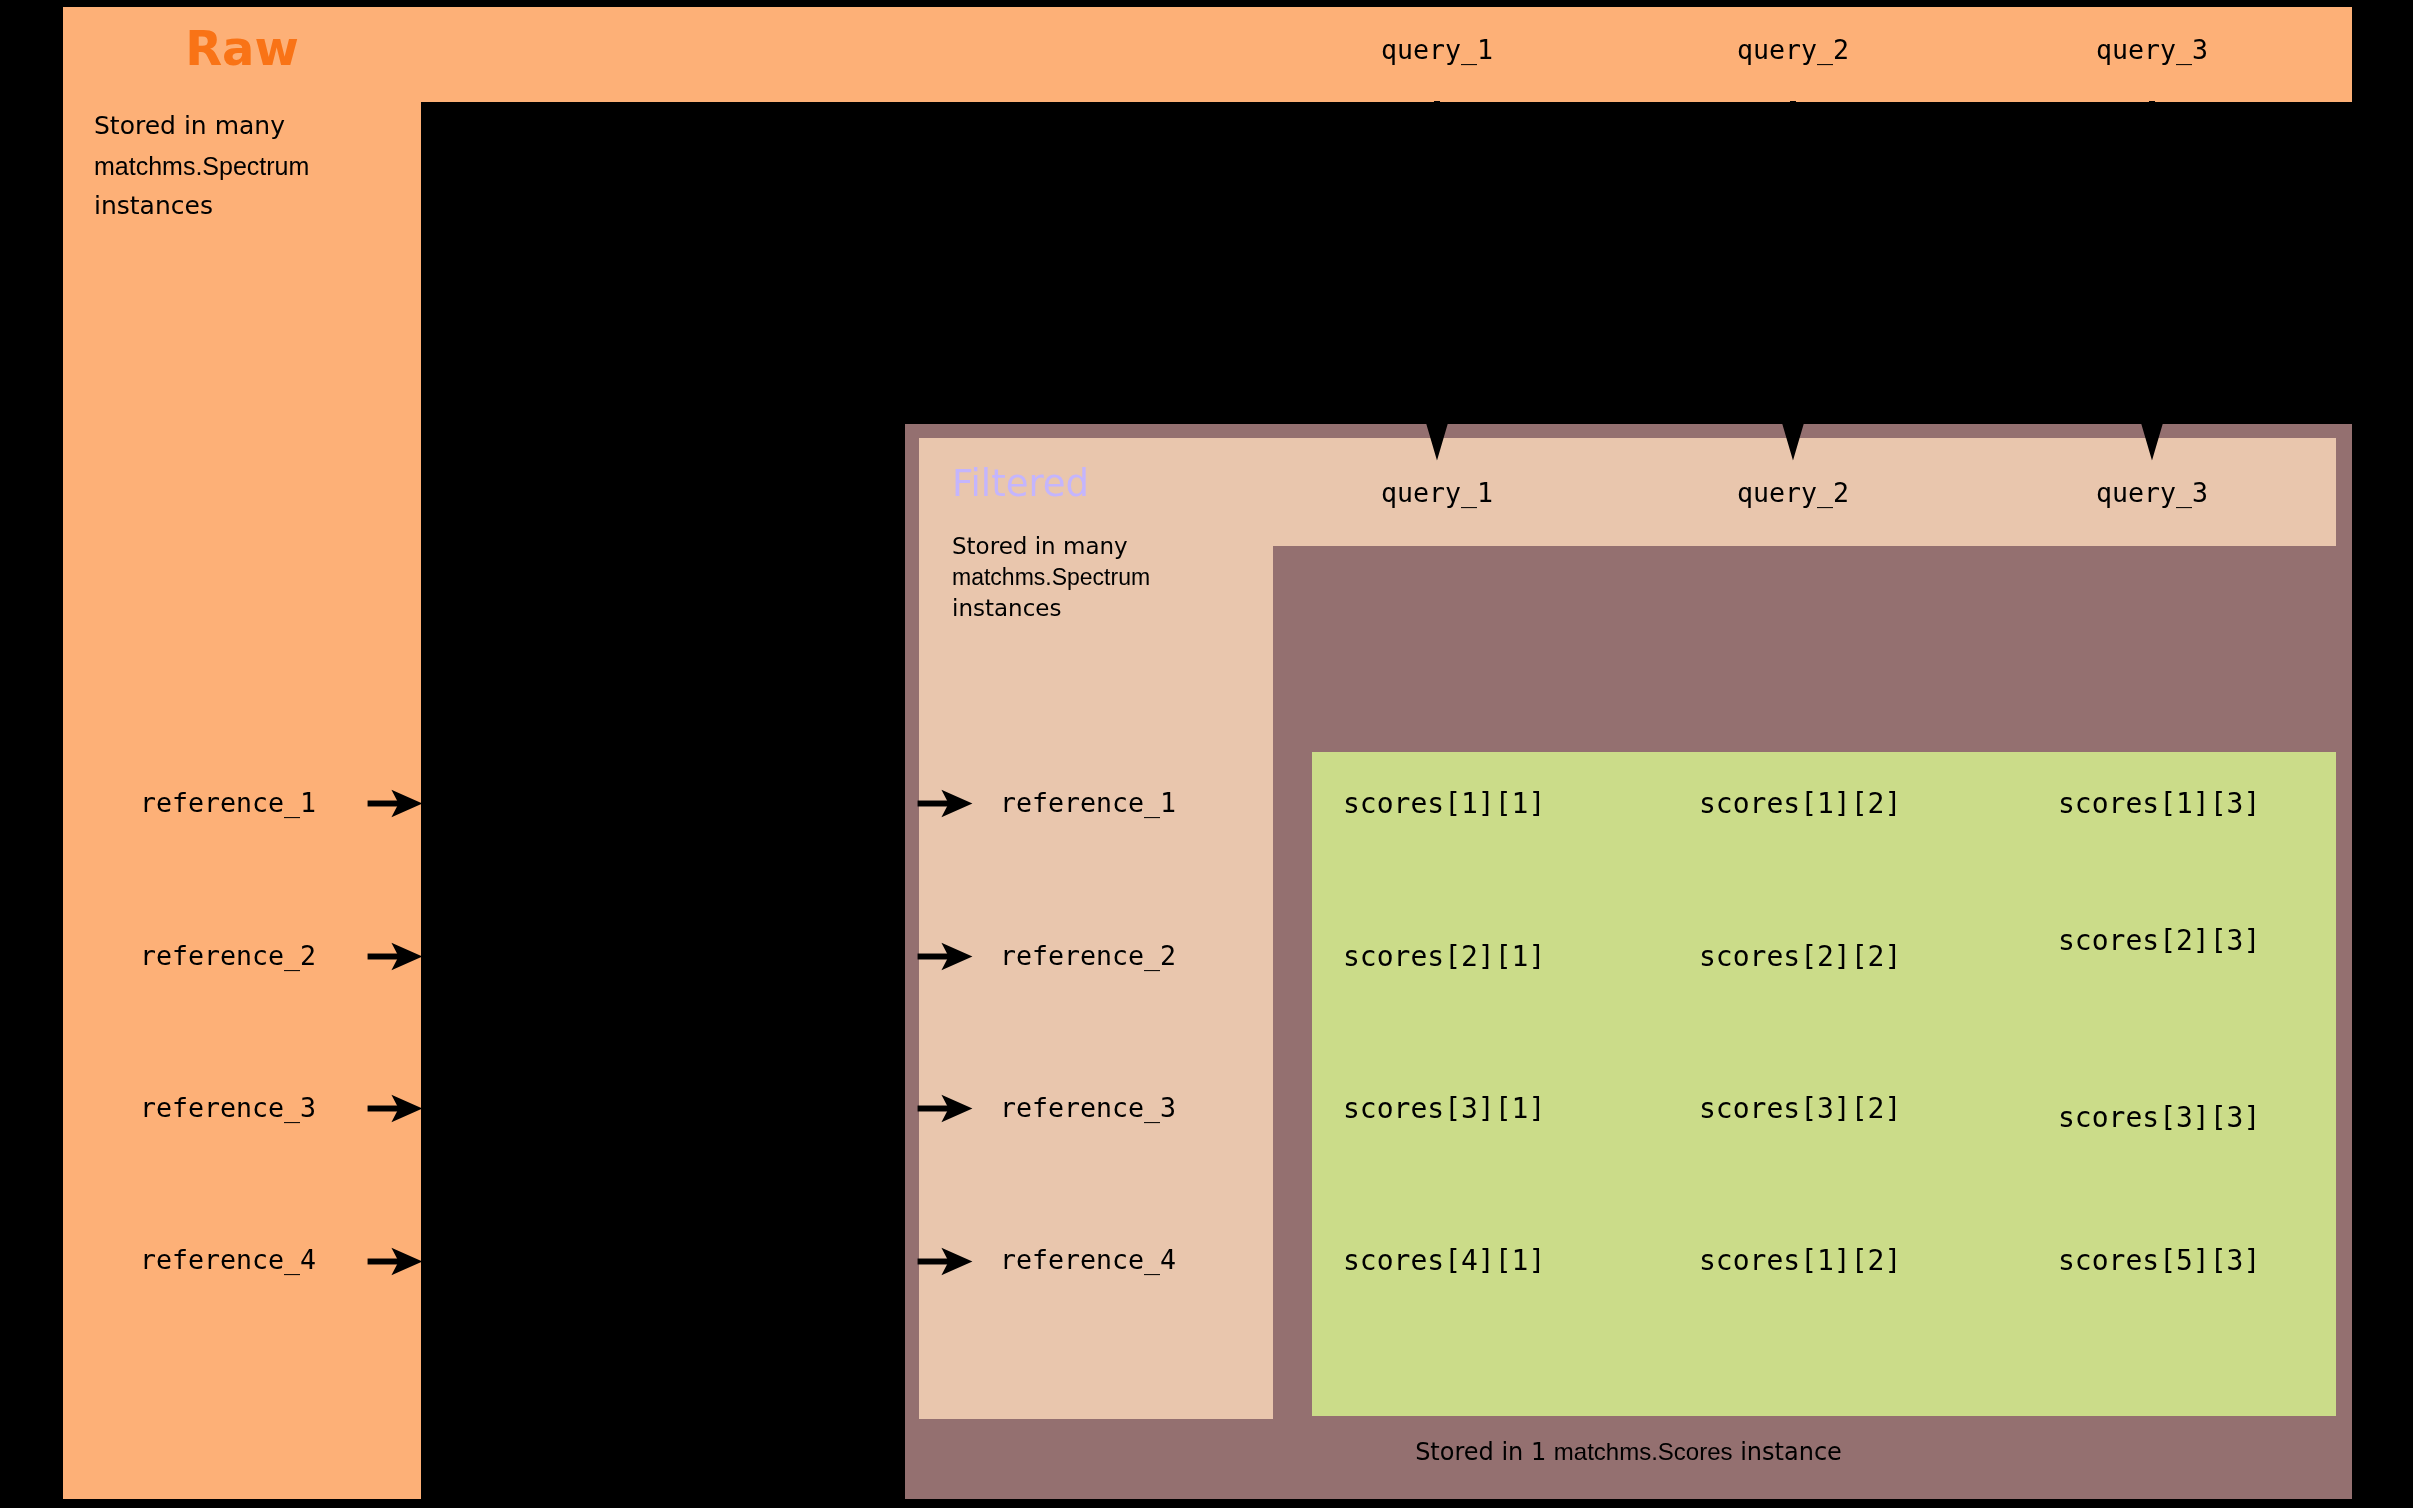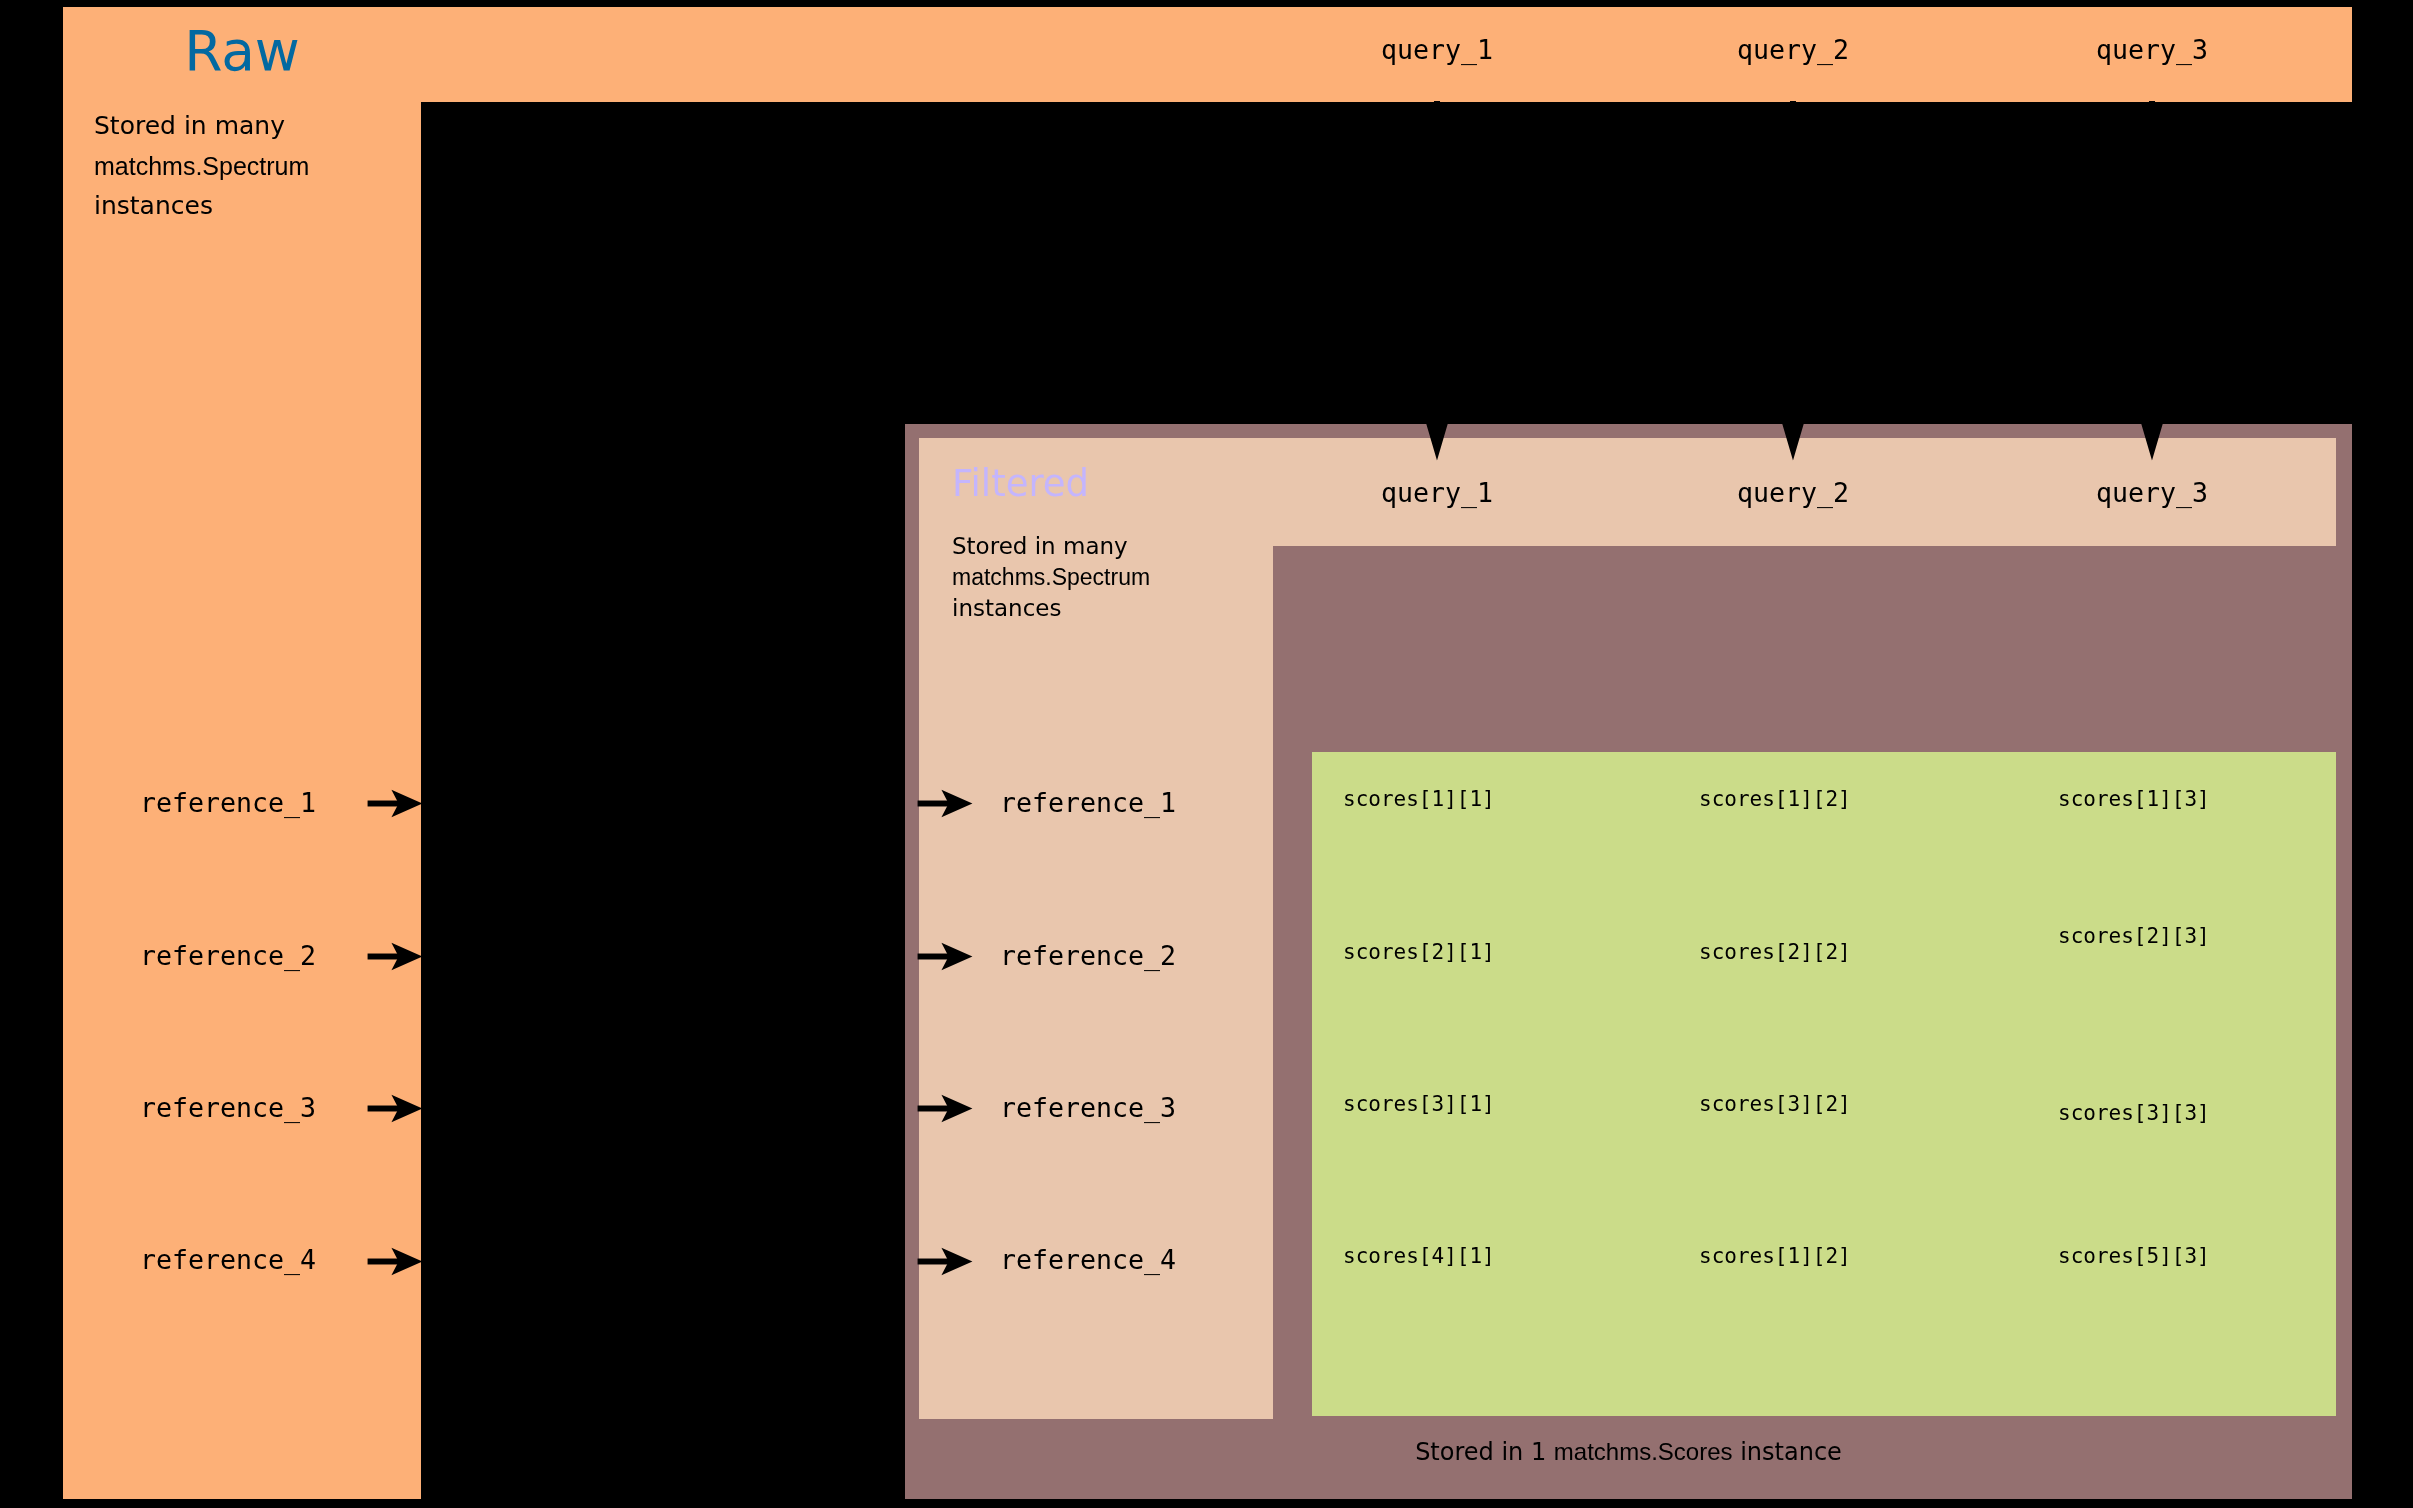--- a/index.html
+++ b/index.html
@@ -22,24 +22,25 @@
     left: 63px; top: 6.6px; width: 2289px; height: 95px;
     background: #fdb077;
   }
   #raw-column {
     left: 63px; top: 6.6px; width: 358px; height: 1492px;
     background: #fdb077;
   }
   #raw-title {
     left: 63px; top: 24px; width: 358px;
     text-align: center;
-    font-size: 55px;
-    color: #0369a1;
+    font-size: 48px;
+    color: #f97316;
     font-family: "DejaVu Sans", sans-serif;
     line-height: 1;
+    font-weight: bold;
   }
   #raw-subtitle {
     left: 94px; top: 106px; width: 314px;
     font-size: 25px;
     line-height: 40px;
     color: #000;
   }
 
   
   .top-query {
@@ -114,21 +115,21 @@
   }
 
   
   #scores-grid {
     left: 1312px; top: 752px; width: 1024px; height: 664px;
     background: #cbdc89;
   }
   .score-cell {
     position: absolute;
     font-family: "DejaVu Sans Mono", monospace;
-    font-size: 21px;
+    font-size: 28px;
     color: #000;
     width: 278px;
     text-align: left;
     white-space: nowrap;
   }
 
   
   #scores-caption {
     left: 905px; top: 1438px; width: 1447px;
     text-align: center;

